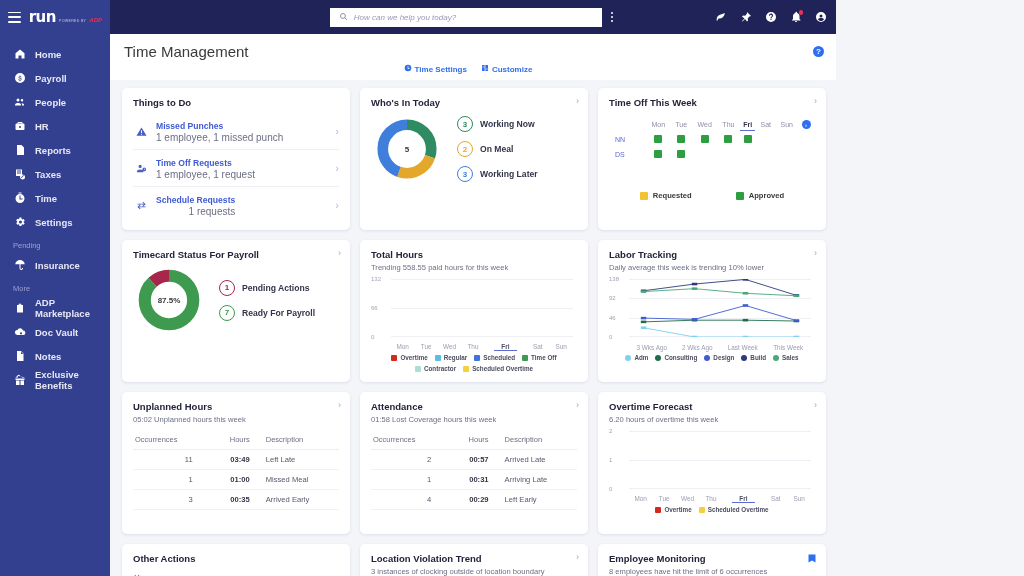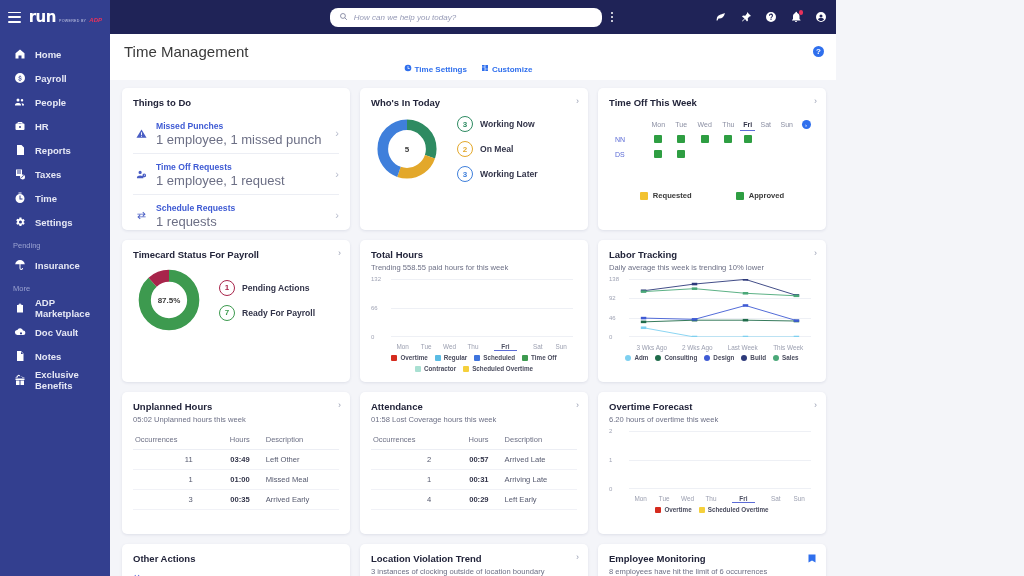--- a/index.html
+++ b/index.html
@@ -38,21 +38,21 @@
   }
 
   
   .main { flex: 1; display: flex; flex-direction: column; background: #f4f5f9; min-width: 0; }
   .topbar {
     height: 34px; background: #1f2357; display: flex; align-items: center;
     justify-content: center; position: relative; flex: 0 0 34px;
   }
   .search-wrap { display: flex; align-items: center; gap: 6px; }
   .searchbox {
-    width: 272px; height: 19px; background: #fff; border-radius: 8px;
+    width: 272px; height: 19px; background: #fff; border-radius: 0;
     display: flex; align-items: center; padding: 0 9px; gap: 6px;
   }
   .searchbox svg { width: 9px; height: 9px; fill: none; stroke: #6b6f8d; stroke-width: 2; }
   .searchbox input {
     border: none; outline: none; font-size: 8px; color: #555; width: 100%;
     font-family: "Liberation Sans", sans-serif; font-style: italic; background: transparent;
   }
   .searchbox input::placeholder { color: #9599b5; font-style: italic; }
   .kebab { display: flex; flex-direction: column; gap: 1.5px; cursor: pointer; padding: 3px; }
   .kebab i { width: 2.3px; height: 2.3px; background: #fff; border-radius: 50%; display: block; }
@@ -93,21 +93,21 @@
   
   .ttd-list { margin-top: 7px; }
   .ttd-row {
     display: flex; align-items: center; gap: 8px; padding: 6px 0 6px 2px;
     border-top: 1px solid #eceef4; position: relative; cursor: pointer;
   }
   .ttd-row:first-child { border-top: none; padding-top: 4px; }
   .ttd-ico { width: 13px; flex: 0 0 13px; display: flex; align-items: center; justify-content: center; }
   .ttd-ico svg { width: 11px; height: 11px; fill: #4a5ec4; }
   .ttd-link { color: #3f5bd4; font-size: 8.6px; font-weight: 700; }
-  .ttd-desc { color: #6c6f85; font-size: 13px; margin-top: 1px; }
+  .ttd-desc { color: #6c6f85; font-size: 10px; margin-top: 1px; text-align: right; }
   .ttd-arrow { margin-left: auto; color: #b6bbcc; font-size: 11px; }
 
   
   .donut-wrap { display: flex; align-items: center; gap: 18px; margin-top: 8px; padding-left: 4px; }
   .donut { position: relative; width: 64px; height: 64px; flex: 0 0 64px; }
   .donut svg { width: 64px; height: 64px; transform: rotate(-90deg); }
   .donut-label {
     position: absolute; inset: 0; display: flex; align-items: center; justify-content: center;
     font-size: 8px; font-weight: 600; color: #3a3a3a;
   }
@@ -698,21 +698,21 @@
               <tr>
             <th>Occurrences</th>
             <th class="num">Hours</th>
             <th>Description</th>
           </tr>
             </thead>
           <tbody>
             <tr>
               <td class="num">11</td>
               <td class="num hrs">03:49</td>
-              <td>Left Other</td>
+              <td>Left Late</td>
             </tr>
             <tr>
               <td class="num">1</td>
               <td class="num hrs">01:00</td>
               <td>Missed Meal</td>
             </tr>
             <tr>
               <td class="num">3</td>
               <td class="num hrs">00:35</td>
               <td>Arrived Early</td>

